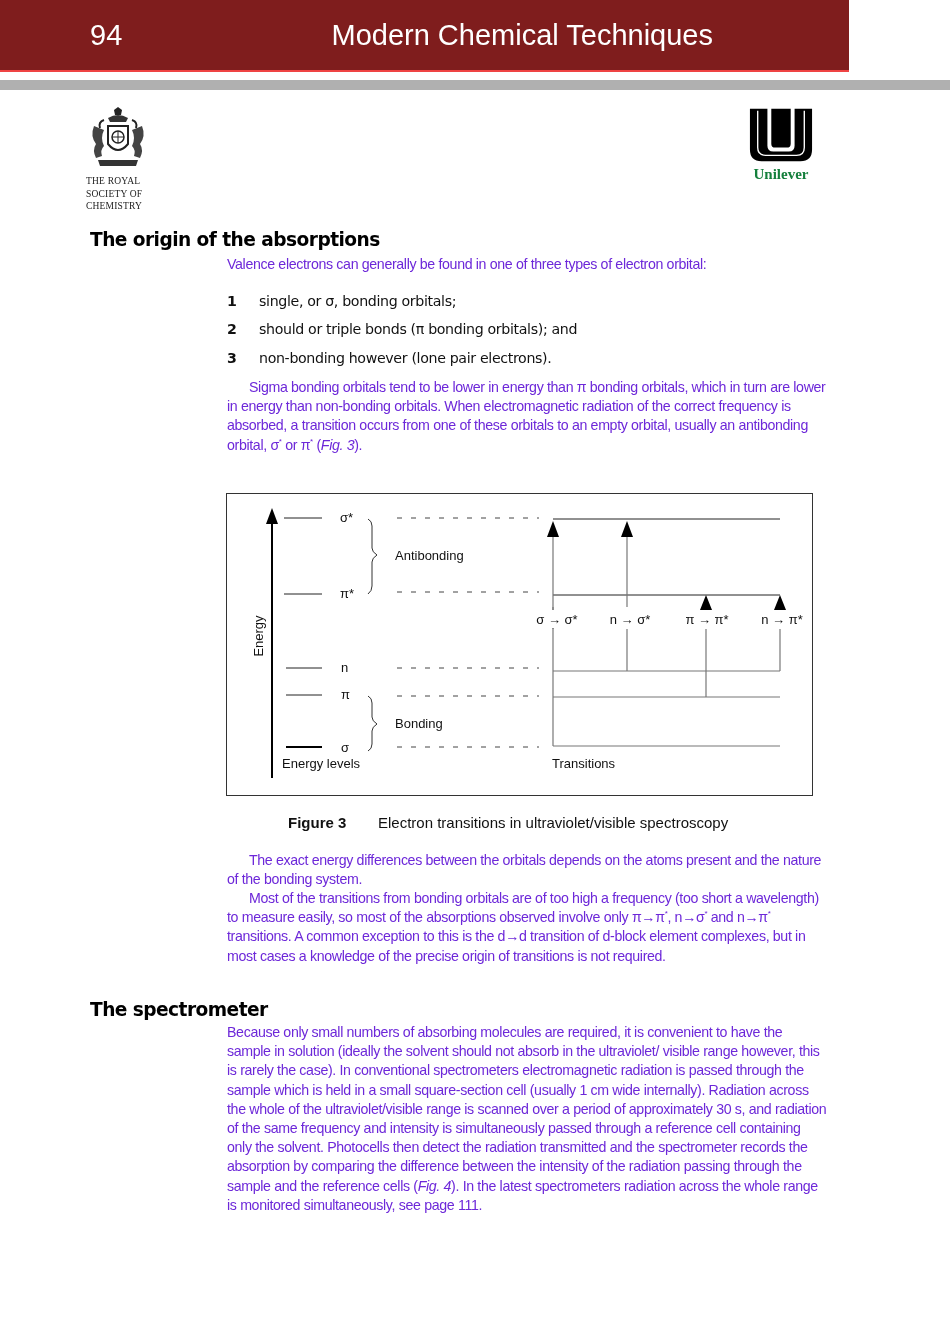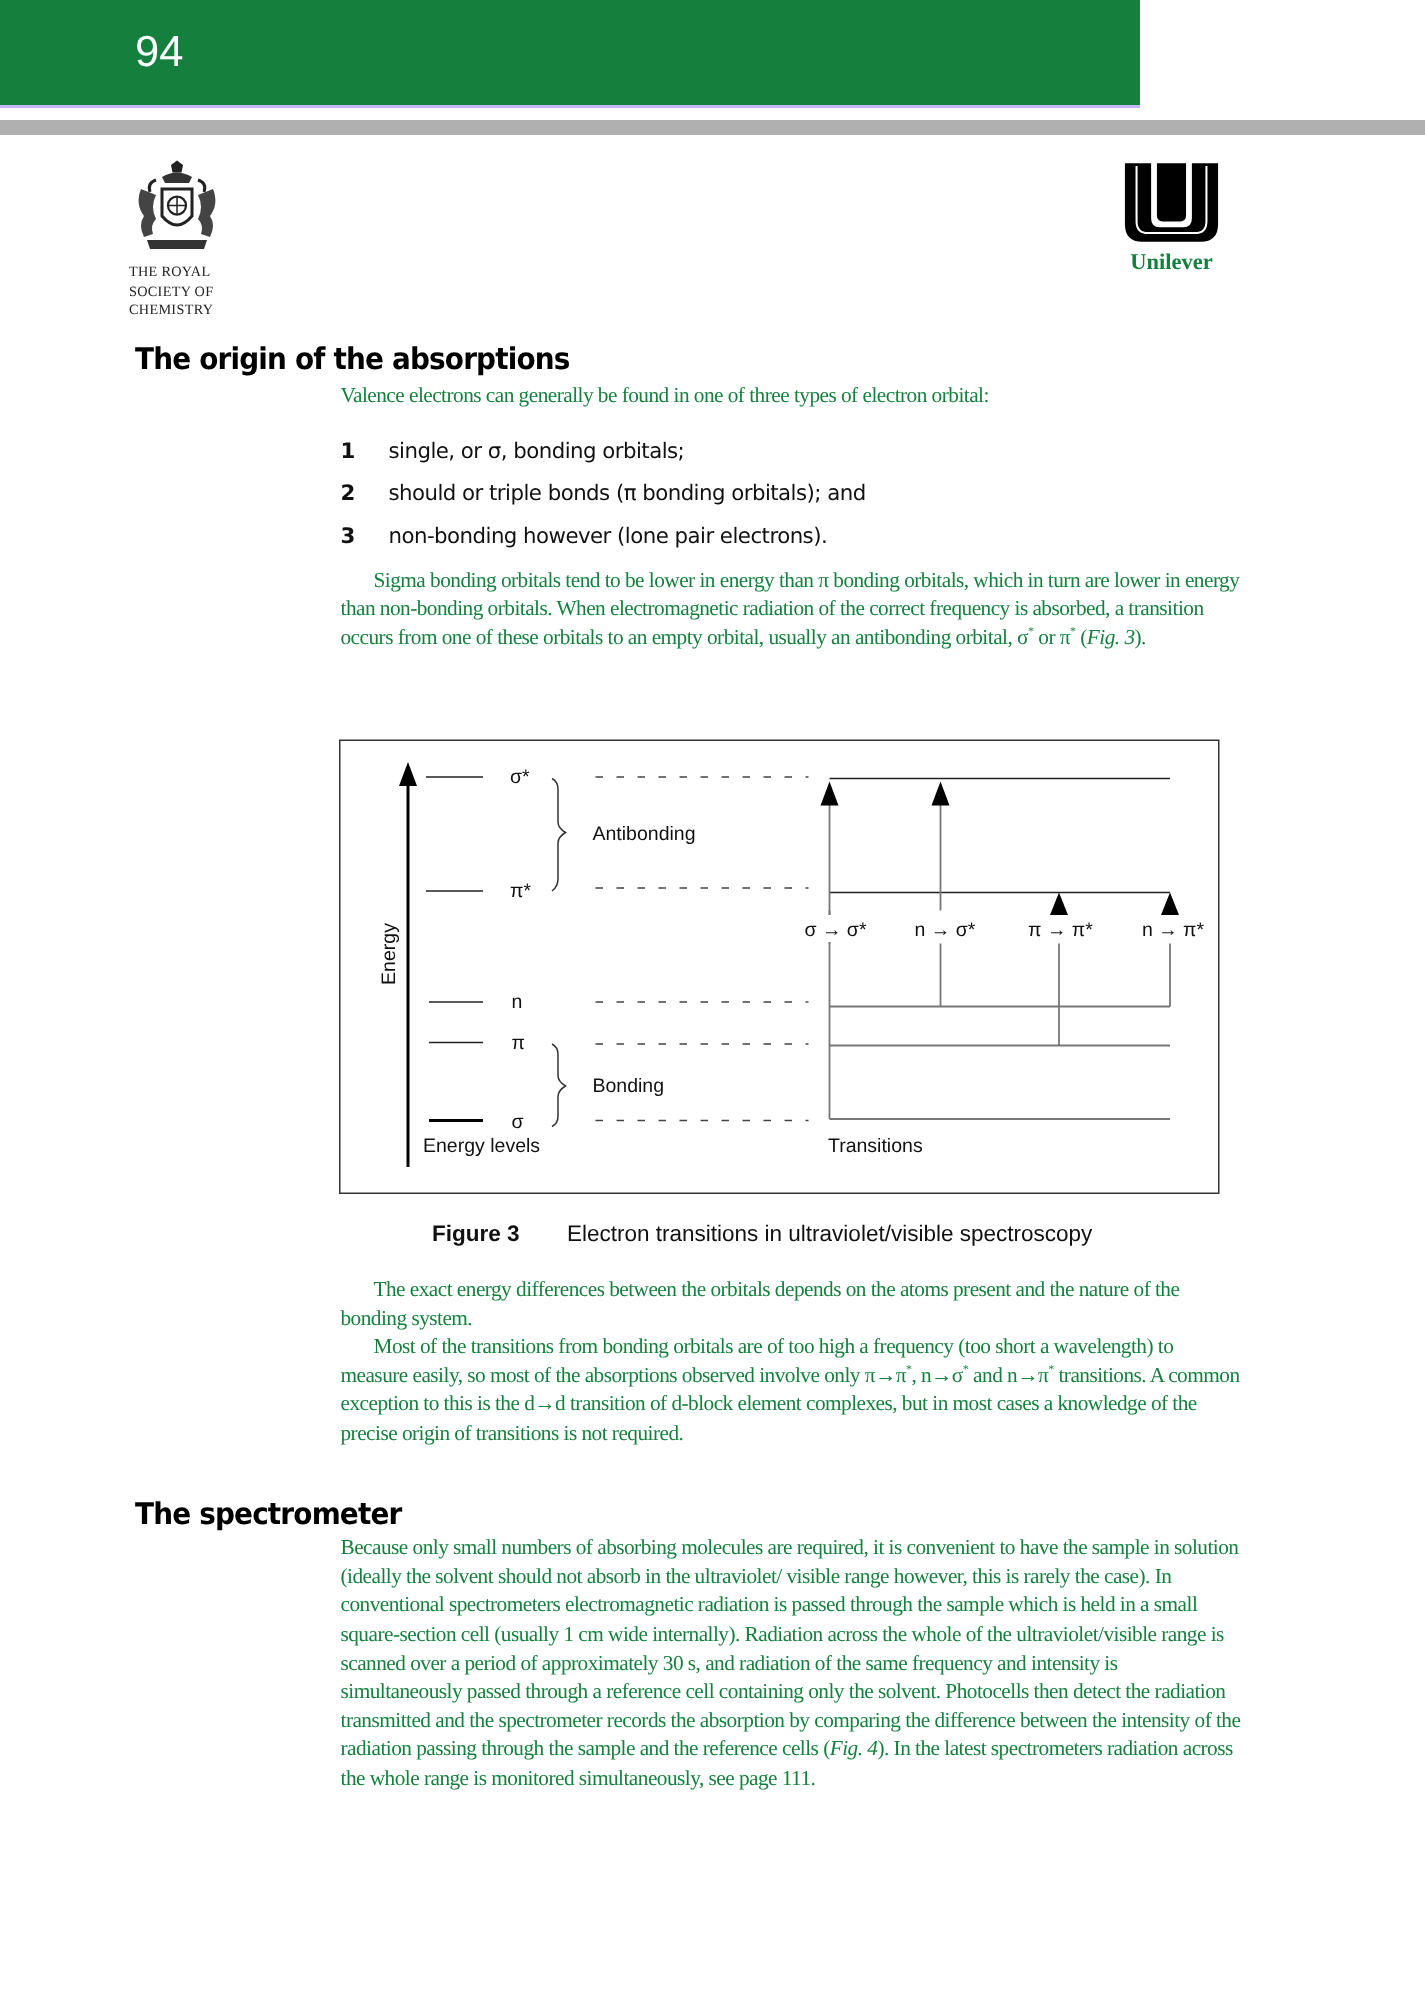--- a/index.html
+++ b/index.html
@@ -1,46 +1,47 @@
 <!DOCTYPE html>
 <html><head>
 <meta charset="utf-8">
 <style>
   html, body { margin: 0; padding: 0; background: #fff; }
   body { width: 950px; height: 1344px; position: relative; overflow: hidden; font-family: "Liberation Sans", sans-serif; color: #111; }
-  .header-bar { position: absolute; left: 0; top: 0; width: 760px; height: 70px; background: #15803d; border-bottom: 2px solid #c4b5fd; }
+  .header-bar { position: absolute; left: 0; top: 0; width: 849px; height: 70px; background: #7f1d1d; border-bottom: 2px solid #ef4444; }
   .page-num { position: absolute; left: 90px; top: 19px; font-size: 29px; color: #fff; font-family: "Liberation Sans", sans-serif; }
   .book-title { position: absolute; right: 136px; top: 19px; font-size: 29px; color: #fff; font-family: "Liberation Sans", sans-serif; }
   .sub-bar { position: absolute; left: 0; top: 80px; width: 950px; height: 10px; background: #b0b0b0; }
 
   .rsc-logo { position: absolute; left: 86px; top: 106px; width: 72px; text-align: left; }
   .rsc-crest { width: 64px; height: 64px; margin: 0 auto; }
   .rsc-text { font-family: "Liberation Serif", serif; font-size: 9.5px; line-height: 12.5px; color: #222; letter-spacing: 0.2px; margin-top: 1px; }
   .unilever-logo { position: absolute; left: 745px; top: 106px; width: 72px; text-align: center; }
   .unilever-text { font-family: "Liberation Serif", serif; font-weight: bold; font-size: 15px; color: #15803d; margin-top: -2px; }
 
   .section-heading { position: absolute; left: 90px; font-family: "DejaVu Sans", sans-serif; font-weight: bold; font-size: 20px; letter-spacing: -0.6px; color: #000; transform: scaleX(0.93); transform-origin: left; }
-  .body-text { position: absolute; left: 227px; width: 600px; font-family: Liberation Serif, serif; font-size: 14.2px; line-height: 19.2px; color: #15803d; letter-spacing: -0.35px; word-spacing: 0px; }
+  .body-text { position: absolute; left: 227px; width: 600px; font-family: Liberation Sans, sans-serif; font-size: 14.2px; line-height: 19.2px; color: #6d28d9; letter-spacing: -0.35px; word-spacing: 0px; }
   .indent { text-indent: 22px; }
   .list-item { position: absolute; left: 227px; font-family: "DejaVu Sans", sans-serif; font-size: 14.2px; color: #111; letter-spacing: -0.35px; }
   .list-num { position: absolute; left: 0; font-weight: bold; }
   .list-text { position: absolute; left: 32px; white-space: nowrap; }
   sup { font-size: 8px; vertical-align: 6px; line-height: 0; }
   em { font-style: italic; }
 
   .figure-box { position: absolute; left: 226px; top: 493px; width: 587px; height: 303px; border: 1.5px solid #333; box-sizing: border-box; }
   .figure-box svg { position: absolute; left: 0; top: 0; }
   .fig-caption { position: absolute; left: 288px; top: 814px; font-family: "Liberation Sans", sans-serif; font-size: 15px; color: #111; white-space: nowrap; }
   .fig-caption .label { font-weight: bold; display: inline-block; width: 90px; }
 </style>
 </head>
 <body>
 
 <div class="header-bar">
   <span class="page-num">94</span>
+  <span class="book-title">Modern Chemical Techniques</span>
 </div>
 <div class="sub-bar"></div>
 
 <div class="rsc-logo">
   <svg class="rsc-crest" viewBox="0 0 64 64" width="64" height="64">
     <path d="M28 4 L32 1 L36 4 L35 9 L29 9 Z" fill="#222"></path>
     <path d="M22 12 Q32 6 42 12 L40 16 L24 16 Z" fill="#333"></path>
     <path d="M8 20 Q4 30 10 38 Q6 44 10 52 L16 50 Q14 44 18 40 Q14 32 18 24 Z" fill="#444"></path>
     <path d="M56 20 Q60 30 54 38 Q58 44 54 52 L48 50 Q50 44 46 40 Q50 32 46 24 Z" fill="#444"></path>
     <path d="M22 20 L42 20 L42 38 Q32 50 22 38 Z" fill="#fff" stroke="#222" stroke-width="2"></path>

